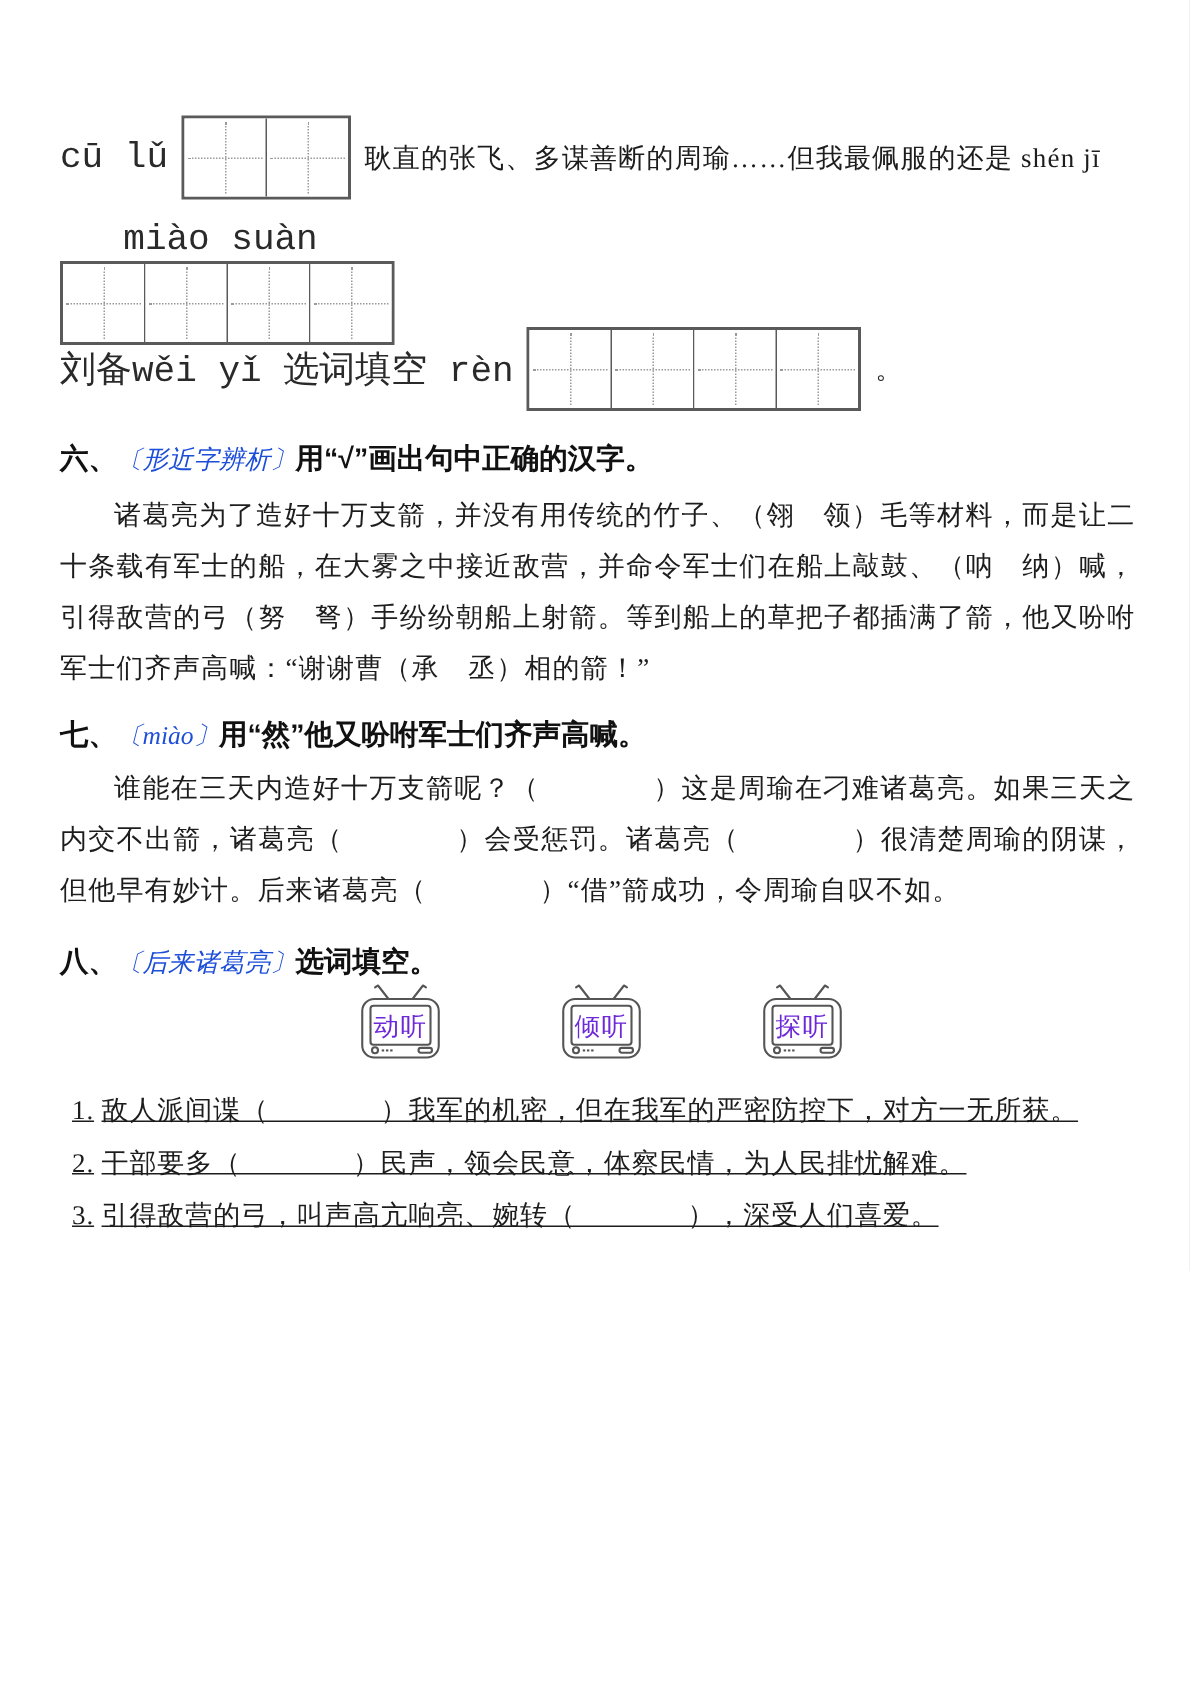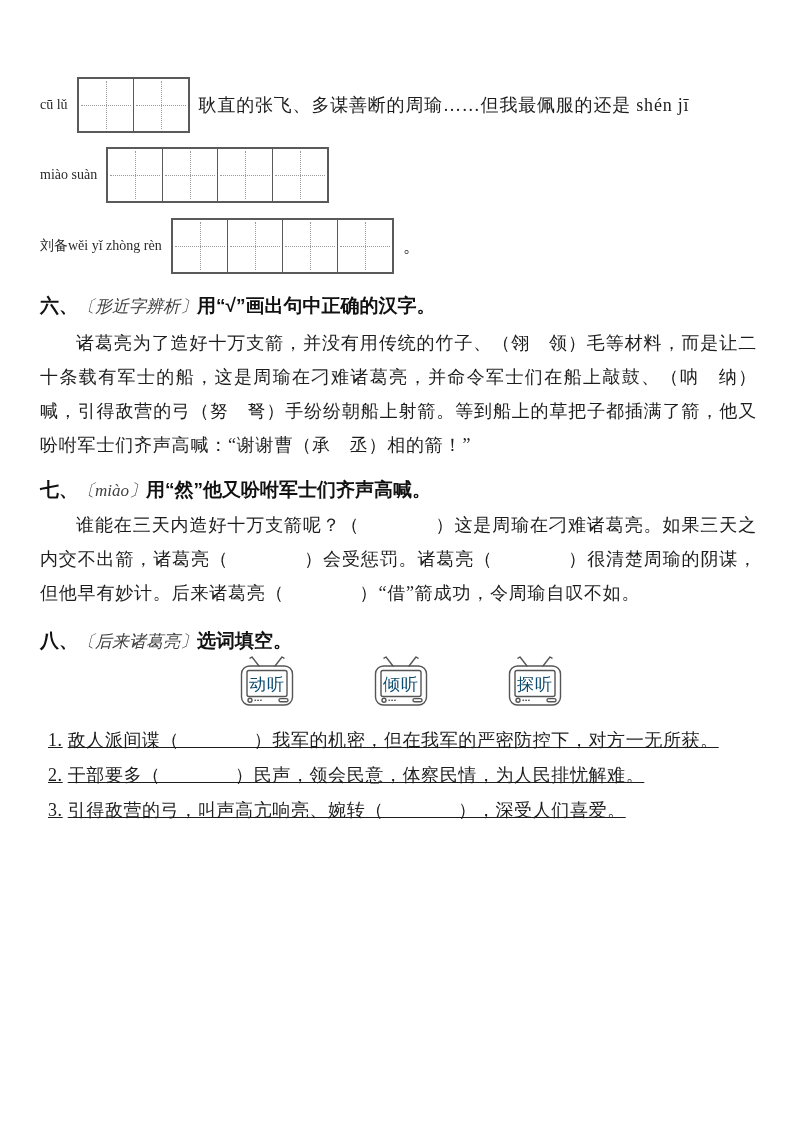--- a/index.html
+++ b/index.html
@@ -15,22 +15,22 @@
   }
 
   
   .py-row {
     position: absolute;
     left: 40px;
     display: flex;
     align-items: center;
   }
   .py-prefix {
-    font-family: Liberation Serif, serif;
-    font-size: 14px;
+    font-family: Liberation Mono, monospace;
+    font-size: 24px;
     color: #2a2a2a;
     margin-right: 9px;
     white-space: nowrap;
   }
   .py-suffix {
     font-size: 18px;
     letter-spacing: 0.8px;
     margin-left: 9px;
     white-space: nowrap;
   }
@@ -69,21 +69,21 @@
   .sec-num, .sec-title {
     font-family: "Liberation Sans", sans-serif;
     font-weight: bold;
     color: #111;
   }
   .sec-tag {
     font-family: "Liberation Serif", serif;
     font-style: italic;
     font-weight: normal;
     font-size: 17px;
-    color: #404040;
+    color: #1d4ed8;
   }
 
   
   .sec-para {
     position: absolute;
     left: 40px;
     width: 717px;
     font-size: 18px;
     line-height: 34px;
     letter-spacing: 0.8px;
@@ -101,21 +101,21 @@
     gap: 76px;
   }
   .tv { position: relative; width: 58px; height: 56px; }
   .tv svg { position: absolute; inset: 0; }
   .tv-word {
     position: absolute;
     left: 0; right: 0; top: 20px;
     text-align: center;
     font-size: 17px;
     letter-spacing: 1px;
-    color: #0c4a6e;
+    color: #6d28d9;
   }
 
   
   .item-list {
     position: absolute;
     left: 48px;
     top: 723px;
     width: 710px;
   }
   .item {
@@ -134,45 +134,45 @@
 
   <div class="py-row" style="top:77px;">
     <span class="py-prefix">cū lǔ</span>
     <div class="tian-grid">
       <div class="tian-cell"></div>
       <div class="tian-cell"></div>
     </div>
     <span class="py-suffix">耿直的张飞、多谋善断的周瑜……但我最佩服的还是 shén jī</span>
   </div>
 
-  <div class="py-row" style="top:147px;">
+  <div class="py-row" style="top:147px;flex-direction:column;">
     <span class="py-prefix">miào suàn</span>
     <div class="tian-grid">
       <div class="tian-cell"></div>
       <div class="tian-cell"></div>
       <div class="tian-cell"></div>
       <div class="tian-cell"></div>
     </div>
   </div>
 
   <div class="py-row" style="top:218px;">
-    <span class="py-prefix">刘备wěi yǐ zhòng rèn</span>
+    <span class="py-prefix">刘备wěi yǐ 选词填空 rèn</span>
     <div class="tian-grid">
       <div class="tian-cell"></div>
       <div class="tian-cell"></div>
       <div class="tian-cell"></div>
       <div class="tian-cell"></div>
     </div>
     <span class="py-suffix">。</span>
   </div>
 
   <div class="sec-heading" style="top:293px;">
     <span class="sec-num">六、</span><span class="sec-tag">〔形近字辨析〕</span><span class="sec-title">用“√”画出句中正确的汉字。</span>
   </div>
-  <div class="sec-para" style="top:326px;">诸葛亮为了造好十万支箭，并没有用传统的竹子、（翎　领）毛等材料，而是让二十条载有军士的船，这是周瑜在刁难诸葛亮，并命令军士们在船上敲鼓、（呐　纳）喊，引得敌营的弓（努　弩）手纷纷朝船上射箭。等到船上的草把子都插满了箭，他又吩咐军士们齐声高喊：“谢谢曹（承　丞）相的箭！”</div>
+  <div class="sec-para" style="top:326px;">诸葛亮为了造好十万支箭，并没有用传统的竹子、（翎　领）毛等材料，而是让二十条载有军士的船，在大雾之中接近敌营，并命令军士们在船上敲鼓、（呐　纳）喊，引得敌营的弓（努　弩）手纷纷朝船上射箭。等到船上的草把子都插满了箭，他又吩咐军士们齐声高喊：“谢谢曹（承　丞）相的箭！”</div>
 
   <div class="sec-heading" style="top:477px;">
     <span class="sec-num">七、</span><span class="sec-tag">〔miào〕</span><span class="sec-title">用“然”他又吩咐军士们齐声高喊。</span>
   </div>
   <div class="sec-para" style="top:508px;">谁能在三天内造好十万支箭呢？（　　　　）这是周瑜在刁难诸葛亮。如果三天之内交不出箭，诸葛亮（　　　　）会受惩罚。诸葛亮（　　　　）很清楚周瑜的阴谋，但他早有妙计。后来诸葛亮（　　　　）“借”箭成功，令周瑜自叹不如。</div>
 
   <div class="sec-heading" style="top:628px;">
     <span class="sec-num">八、</span><span class="sec-tag">〔后来诸葛亮〕</span><span class="sec-title">选词填空。</span>
   </div>
 

